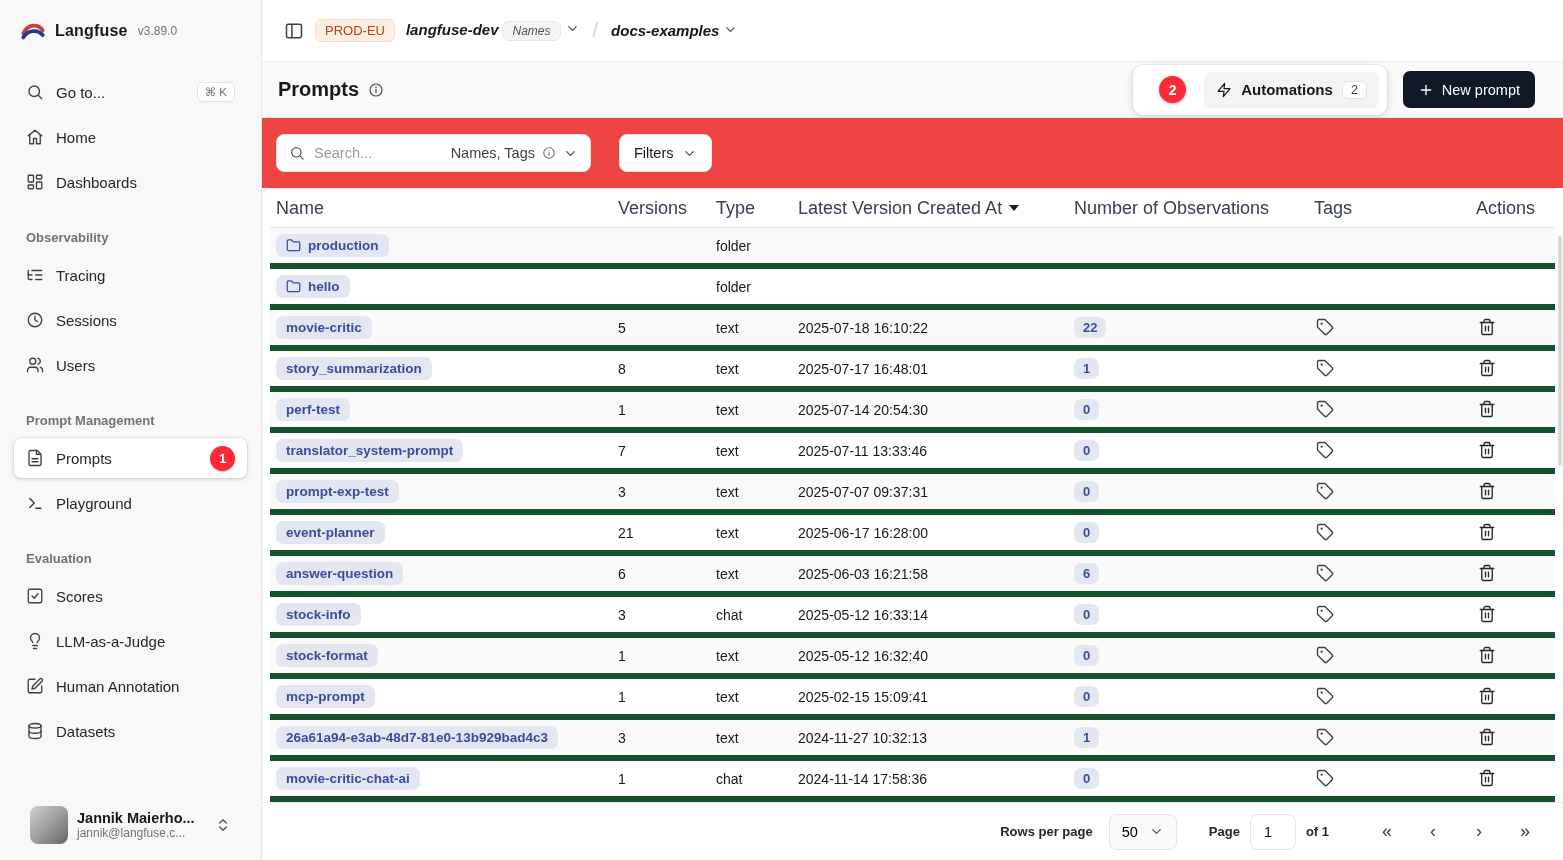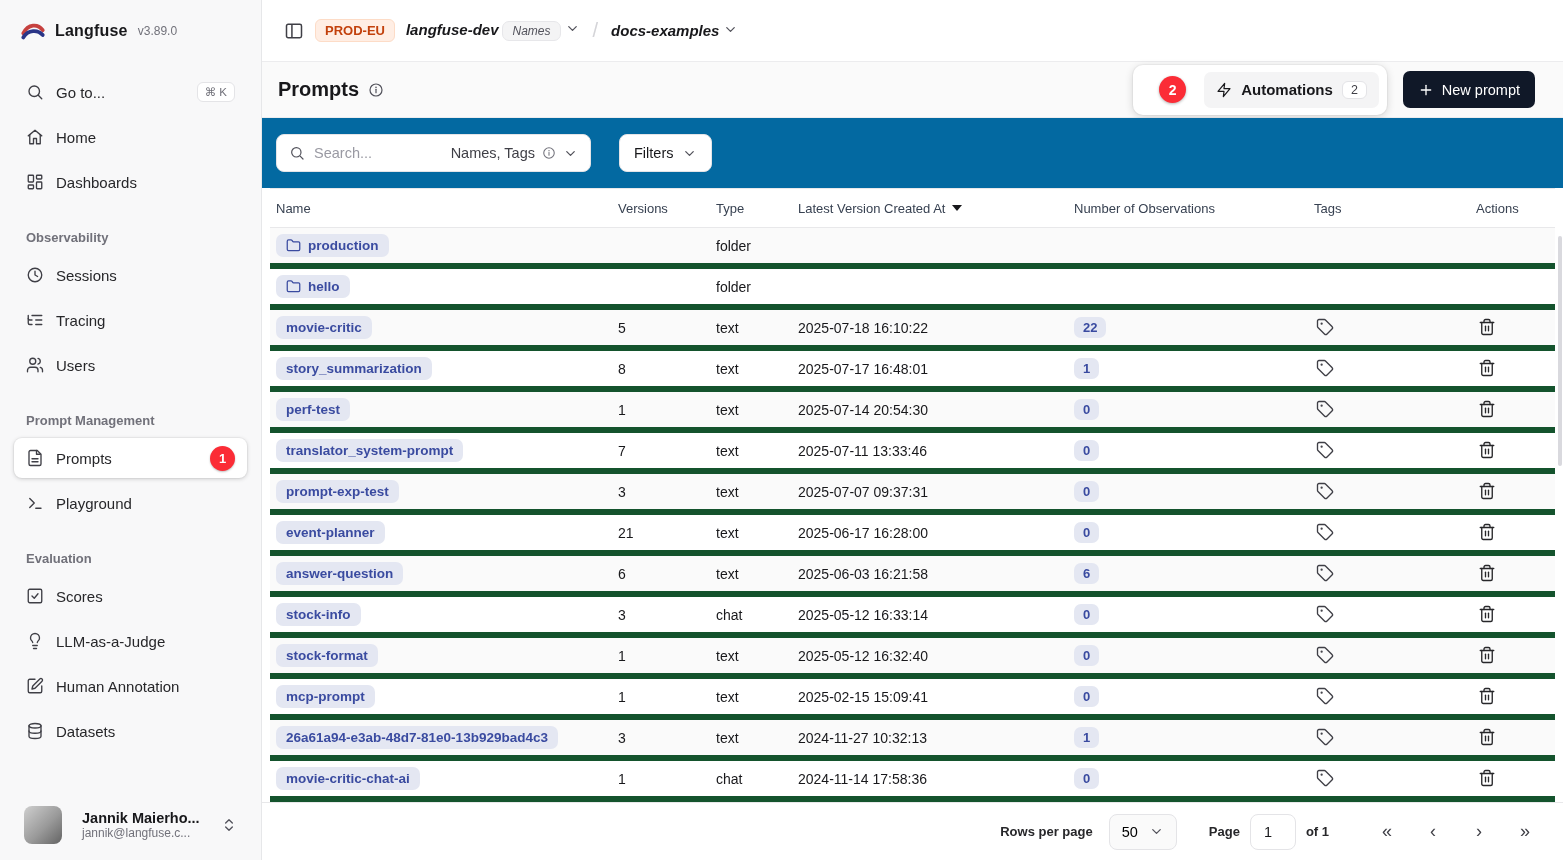--- a/index.html
+++ b/index.html
@@ -16,60 +16,60 @@
   .brand-row { height:62px; display:flex; align-items:center; gap:9px; padding:0 20px; }
   .brand-name { font-size:16px; font-weight:700; letter-spacing:.2px; }
   .brand-version { font-size:12px; color:#71717a; margin-left:1px; }
   .nav { flex:1; padding:10px 14px 0; overflow:hidden; }
   .nav-item { display:flex; align-items:center; gap:12px; height:40px; padding:0 12px; border-radius:8px; font-size:15px; color:#27272a; cursor:pointer; margin-bottom:5px; }
   .nav-item svg { width:18px; height:18px; flex:none; color:#3f3f46; }
   .nav-item.active { background:#fff; box-shadow:0 1px 4px rgba(0,0,0,.18), 0 0 0 1px rgba(0,0,0,.03); }
   .nav-badge { margin-left:auto; background:#fb2c36; color:#fff; width:25px; height:25px; border-radius:50%; display:flex; align-items:center; justify-content:center; font-size:13px; font-weight:700; box-shadow:0 1px 2px rgba(0,0,0,.25); }
   .kbd { margin-left:auto; background:#fff; border:1px solid #e4e4e7; border-radius:6px; padding:2px 7px; font-size:11.5px; color:#71717a; }
   .section-title { font-size:13px; color:#71717a; margin:28px 12px 10px;font-weight:bold; }
-  .user-row { margin-top:auto; padding:12px 24px 16px; display:flex; align-items:center; gap:20px; }
+  .user-row { margin-top:auto; padding:12px 30px 16px; display:flex; align-items:center; gap:9px; }
   .avatar { width:38px; height:38px; border-radius:8px; background:linear-gradient(135deg,#cfcfcf 0%,#9a9a9a 55%,#636363 100%); flex:none; }
   .user-meta { display:flex; flex-direction:column; min-width:0; }
   .user-name { font-size:14.5px; font-weight:700; white-space:nowrap; }
   .user-email { font-size:12px; color:#71717a; white-space:nowrap; }
   .updown { margin-left:auto; color:#52525b; }
 
   
   .main { flex:1; display:flex; flex-direction:column; min-width:0; }
   .topbar { height:62px; display:flex; align-items:center; gap:11px; padding:0 22px; background:#fff; border-bottom:1px solid #ececee; }
   .panel-toggle { color:#3f3f46; background:none; border:none; cursor:pointer; }
-  .env-badge { background:#ffeee4; color:#c2410c; border:1px solid #fddcc7; border-radius:6px; padding:3px 9px; font-size:13px; font-weight:700; }
+  .env-badge { background:#ffeee4; color:#c2410c; border:1px solid #fddcc7; border-radius:6px; padding:3px 9px; font-size:13px; font-weight:400; }
   .crumb { display:flex; align-items:flex-start; gap:4px; background:none; border:none; cursor:pointer; font-family:inherit;font-style:italic; }
   .crumb-name { font-size:15px; font-weight:600; color:#18181b; }
   .team-badge { background:#f4f4f5; border:1px solid #e7e7ea; color:#52525b; font-size:12px; padding:2px 9px; border-radius:7px; }
   .chev { color:#52525b; }
   .slash { color:#d4d4d8; font-size:20px; font-weight:300; padding:0 2px; }
 
   .page-header { height:56px; display:flex; align-items:center; padding:0 28px 0 16px; background:#fafafa; border-bottom:1px solid #ececee; }
   .page-title { font-size:20px; font-weight:700; }
   .title-info { margin-left:9px; color:#52525b; background:none; border:none; cursor:pointer; }
   .header-right { margin-left:auto; display:flex; align-items:center; gap:16px; }
   .callout { display:flex; align-items:center; gap:18px; background:#fff; border-radius:10px; padding:7px 8px 7px 26px; box-shadow:0 2px 8px rgba(0,0,0,.16), 0 0 0 1px rgba(0,0,0,.03); }
   .step-circle { width:27px; height:27px; border-radius:50%; background:#fb2c36; color:#fff; font-weight:700; font-size:14px; display:flex; align-items:center; justify-content:center; box-shadow:0 1px 3px rgba(0,0,0,.3); }
   .automations-btn { display:flex; align-items:center; gap:9px; background:#f4f4f5; border:none; border-radius:7px; height:36px; padding:0 12px; font-size:15px; font-weight:600; color:#18181b; cursor:pointer; font-family:inherit; }
   .automations-count { background:#fff; border:1px solid #e4e4e7; border-radius:6px; font-size:12.5px; padding:1px 8px; color:#3f3f46; font-weight:500; }
   .new-prompt-btn { display:flex; align-items:center; gap:8px; background:#101828; color:#fff; border:none; border-radius:7px; height:37px; padding:0 15px; font-size:14.5px; cursor:pointer; font-family:inherit; }
 
-  .toolbar { height:70px; display:flex; align-items:center; gap:28px; padding:0 14px; background:#0369a1; }
+  .toolbar { height:70px; display:flex; align-items:center; gap:28px; padding:0 14px; background:#ef4444; }
   .search-box { display:flex; align-items:center; height:38px; border:1px solid #e4e4e7; border-radius:8px; padding:0 12px; gap:9px; width:315px; background:#fff; }
   .search-box svg.mag { color:#52525b; flex:none; }
   .search-input { border:none; outline:none; width:92px; font-size:14.5px; color:#18181b; font-family:inherit; background:transparent; }
   .search-input::placeholder { color:#9a9aa3; }
   .search-scope { display:flex; align-items:center; gap:7px; font-size:14.5px; color:#3f3f46; margin-left:auto; background:none; border:none; cursor:pointer; font-family:inherit; }
   .filters-btn { display:flex; align-items:center; gap:9px; height:38px; border:1px solid #e4e4e7; border-radius:8px; padding:0 14px; background:#fff; font-size:14.5px; font-weight:500; color:#18181b; cursor:pointer; font-family:inherit; }
 
   
   .table-wrap { flex:1; overflow:hidden; position:relative; padding:0 8px; }
   .thead, .trow { display:grid; grid-template-columns:342px 98px 82px 276px 240px 162px 1fr; align-items:center; }
-  .thead { height:40px; border-top:1px solid #e8e8ea; border-bottom:1px solid #e8e8ea; color:#374151; font-size:13px; font-weight:500; }
+  .thead { height:40px; border-top:1px solid #e8e8ea; border-bottom:1px solid #e8e8ea; color:#374151; font-size:18px; font-weight:500; }
   .thead > div { padding:0 6px; display:flex; align-items:center; }
   .trow { height:41px; border-bottom:6px solid #14532d; font-size:14px; }
   .trow.alt { background:#fafafa; }
   .trow > div { padding:0 6px; overflow:hidden; white-space:nowrap; }
   .caret-down { width:0; height:0; border-left:5px solid transparent; border-right:5px solid transparent; border-top:6px solid #18181b; display:inline-block; margin-left:7px; }
   .name-badge { display:inline-flex; align-items:center; gap:7px; background:#e4e7f2; color:#3a4ba0; font-size:13.5px; font-weight:600; padding:4px 10px; border-radius:7px; cursor:pointer; max-width:100%; }
   .name-badge svg { flex:none; }
   .obs-badge { display:inline-block; background:#e4e7f2; color:#3a4ba0; font-size:13px; font-weight:700; padding:3px 9px; border-radius:7px; min-width:12px; text-align:center; }
   .icon-btn { background:none; border:none; cursor:pointer; padding:2px; color:#3f3f46; }
   .icon-btn.trash { color:#27272a; }
@@ -125,34 +125,34 @@
             <rect x="14" y="12" width="7" height="9" rx="1"></rect>
             <rect x="3" y="16" width="7" height="5" rx="1"></rect>
           </svg>
         <span>Dashboards</span>
       </div>
 
       <div class="section-title">Observability</div>
 
       <div class="nav-item">
         <svg viewBox="0 0 24 24" fill="none" stroke="currentColor" stroke-width="1.8" stroke-linecap="round" stroke-linejoin="round">
-            <circle cx="12" cy="12" r="9"></circle>
-            <path d="M12 7v5l3.5 2"></path>
-          </svg>
-        <span>Sessions</span>
-      </div>
-      <div class="nav-item">
-        <svg viewBox="0 0 24 24" fill="none" stroke="currentColor" stroke-width="1.8" stroke-linecap="round" stroke-linejoin="round">
             <path d="M21 6H8"></path>
             <path d="M21 12h-8"></path>
             <path d="M21 18h-8"></path>
             <path d="M3 6v4c0 1.1.9 2 2 2h3"></path>
             <path d="M3 10v6c0 1.1.9 2 2 2h3"></path>
           </svg>
         <span>Tracing</span>
+      </div>
+      <div class="nav-item">
+        <svg viewBox="0 0 24 24" fill="none" stroke="currentColor" stroke-width="1.8" stroke-linecap="round" stroke-linejoin="round">
+            <circle cx="12" cy="12" r="9"></circle>
+            <path d="M12 7v5l3.5 2"></path>
+          </svg>
+        <span>Sessions</span>
       </div>
       <div class="nav-item">
         <svg viewBox="0 0 24 24" fill="none" stroke="currentColor" stroke-width="1.8" stroke-linecap="round" stroke-linejoin="round">
             <path d="M16 21v-2a4 4 0 0 0-4-4H6a4 4 0 0 0-4 4v2"></path>
             <circle cx="9" cy="7" r="4"></circle>
             <path d="M22 21v-2a4 4 0 0 0-3-3.87"></path>
             <path d="M16 3.13a4 4 0 0 1 0 7.75"></path>
           </svg>
         <span>Users</span>
       </div>

